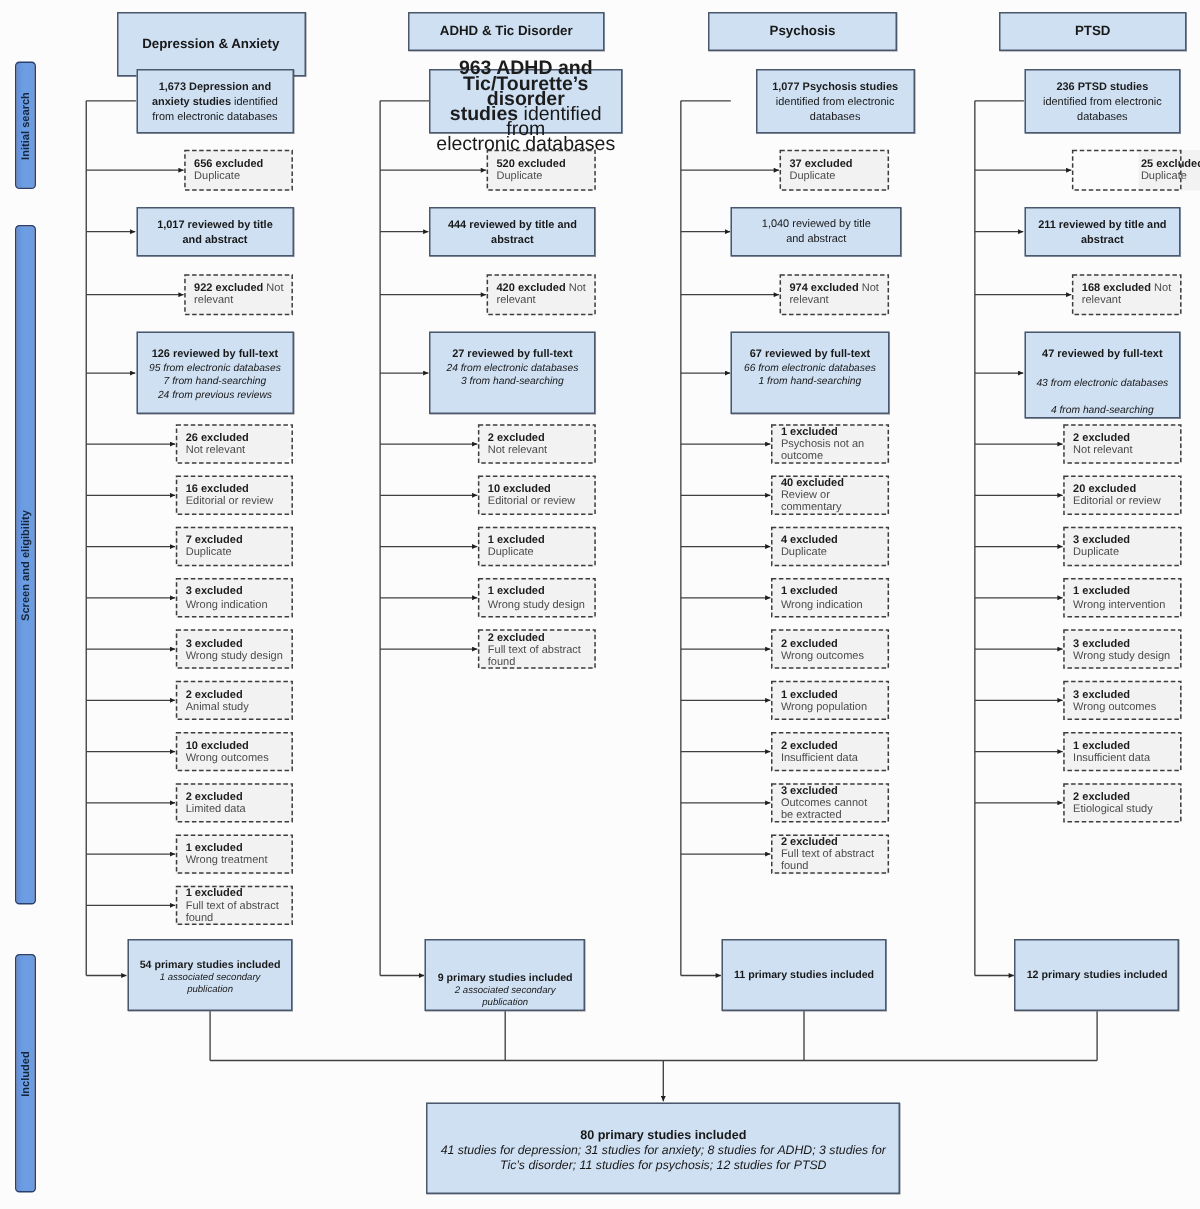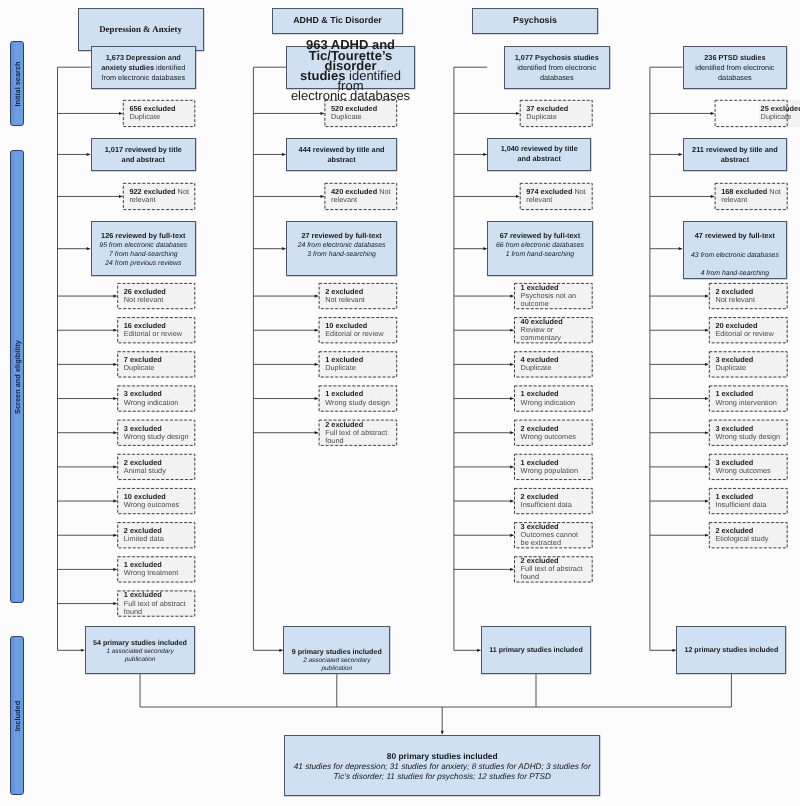--- a/index.html
+++ b/index.html
@@ -104,21 +104,21 @@
     </svg>
     <div class="stage" style="left: 9.8px; top: 41px; width: 14.5px; height: 85px;">
       <span>Initial search</span>
     </div>
     <div class="stage" style="left: 9.8px; top: 150px; width: 14.5px; height: 453px;">
       <span>Screen and eligibility</span>
     </div>
     <div class="stage" style="left: 9.8px; top: 636px; width: 14.5px; height: 159px;">
       <span>Included</span>
     </div>
-    <div class="box hdr" style="left: 77.5px; top: 8.2px; width: 126px; height: 43px; font-size: 8.9px; padding-bottom: 0.8px; font-family: Liberation Serif, serif;">
+    <div class="box hdr" style="left: 77.5px; top: 8.2px; width: 126px; height: 43px; font-size: 8.9px; padding-bottom: 0.8px;">
       <div>Depression &amp; Anxiety</div>
     </div>
     <div class="box solid" style="left: 90.6px; top: 45.6px; width: 105.4px; height: 43.2px; font-size: 7.3px; line-height: 10.1px; padding-top: 1.8px;">
       <div><b>1,673 Depression and</b></div>
       <div><b>anxiety studies</b><span> identified</span></div>
       <div><span>from electronic databases</span></div>
     </div>
     <div class="box dash" style="left: 122.8px; top: 99.8px; width: 72.5px; height: 27.3px; font-size: 7.35px; line-height: 8.1px; align-items: flex-start; padding: 0px 0px 0px 6.6px; text-align: left;">
       <div style="color: rgb(75, 75, 75);"><b>656 excluded</b></div>
       <div style="color: rgb(75, 75, 75);"><span>Duplicate</span></div>
@@ -240,21 +240,21 @@
     </div>
     <div class="box solid" style="left: 504px; top: 45.6px; width: 105.5px; height: 43.2px; font-size: 7.3px; line-height: 10.1px; padding-top: 1.8px;">
       <div><b>1,077 Psychosis studies</b></div>
       <div><span>identified from electronic</span></div>
       <div><span>databases</span></div>
     </div>
     <div class="box dash" style="left: 519.7px; top: 99.8px; width: 73px; height: 27.3px; font-size: 7.35px; line-height: 8.1px; align-items: flex-start; padding: 0px 0px 0px 6.6px; text-align: left;">
       <div style="color: rgb(75, 75, 75);"><b>37 excluded</b></div>
       <div style="color: rgb(75, 75, 75);"><span>Duplicate</span></div>
     </div>
-    <div class="box solid" style="left: 487.2px; top: 137.9px; width: 104px; height: 33.1px; font-size: 7.3px; line-height: 10.5px; font-weight: bold; padding-top: 0;">
+    <div class="box solid" style="left: 487.2px; top: 137.9px; width: 114px; height: 33.1px; font-size: 7.3px; line-height: 10.5px; font-weight: normal; padding-top: 0;">
       <div>1,040 reviewed by title</div>
       <div>and abstract</div>
     </div>
     <div class="box dash" style="left: 519.7px; top: 182.8px; width: 73px; height: 27.3px; font-size: 7.35px; line-height: 8.1px; align-items: flex-start; padding: 0px 0px 0px 6.6px; text-align: left;">
       <div style="color: rgb(75, 75, 75);"><b>974 excluded</b><span> Not</span></div>
       <div style="color: rgb(75, 75, 75);"><span>relevant</span></div>
     </div>
     <div class="box solid" style="left: 487.2px; top: 221.3px; width: 105.5px; height: 54.8px; font-size: 6.85px; line-height: 8.65px; justify-content: flex-start; padding-top: 7.2px;">
       <div style="font-weight: bold; font-size: 7.3px; line-height: 13px;">67 reviewed by full-text</div>
       <div style="font-style: italic;">66 from electronic databases</div>
@@ -295,20 +295,23 @@
       <div style="color: rgb(75, 75, 75);">Outcomes cannot</div>
       <div style="color: rgb(75, 75, 75);">be extracted</div>
     </div>
     <div class="box dash" style="left: 514px; top: 556.26px; width: 78.7px; height: 26.3px; font-size: 7.35px; line-height: 8.1px; align-items: flex-start; justify-content: center; padding: 0px 0px 0px 6.6px; text-align: left;">
       <div style="font-weight: bold; color: rgb(28, 28, 28);">2 excluded</div>
       <div style="color: rgb(75, 75, 75);">Full text of abstract</div>
       <div style="color: rgb(75, 75, 75);">found</div>
     </div>
     <div class="box solid" style="left: 481px; top: 626.4px; width: 110px; height: 47.8px; font-size: 6.4px; line-height: 7.9px;">
       <div style="font-weight: bold; font-size: 7.1px; line-height: 10.2px;">11 primary studies included</div>
+    </div>
+    <div class="box hdr" style="left: 666px; top: 8.2px; width: 125px; height: 25.4px; font-size: 8.9px; padding-bottom: 0.8px;">
+      <div>PTSD</div>
     </div>
     <div class="box solid" style="left: 682.6px; top: 45.6px; width: 104.6px; height: 43.2px; font-size: 7.3px; line-height: 10.1px; padding-top: 1.8px;">
       <div><b>236 PTSD studies</b></div>
       <div><span>identified from electronic</span></div>
       <div><span>databases</span></div>
     </div>
     <div class="box dash" style="left: 714.6px; top: 99.8px; width: 73.1px; height: 27.3px; font-size: 7.35px; line-height: 8.1px; align-items: flex-start; padding: 0px 0px 0px 2px; text-align: left; margin-left: 44px;">
       <div style="color: rgb(75, 75, 75);"><b>25 excluded</b></div>
       <div style="color: rgb(75, 75, 75);"><span>Duplicate</span></div>
     </div>

